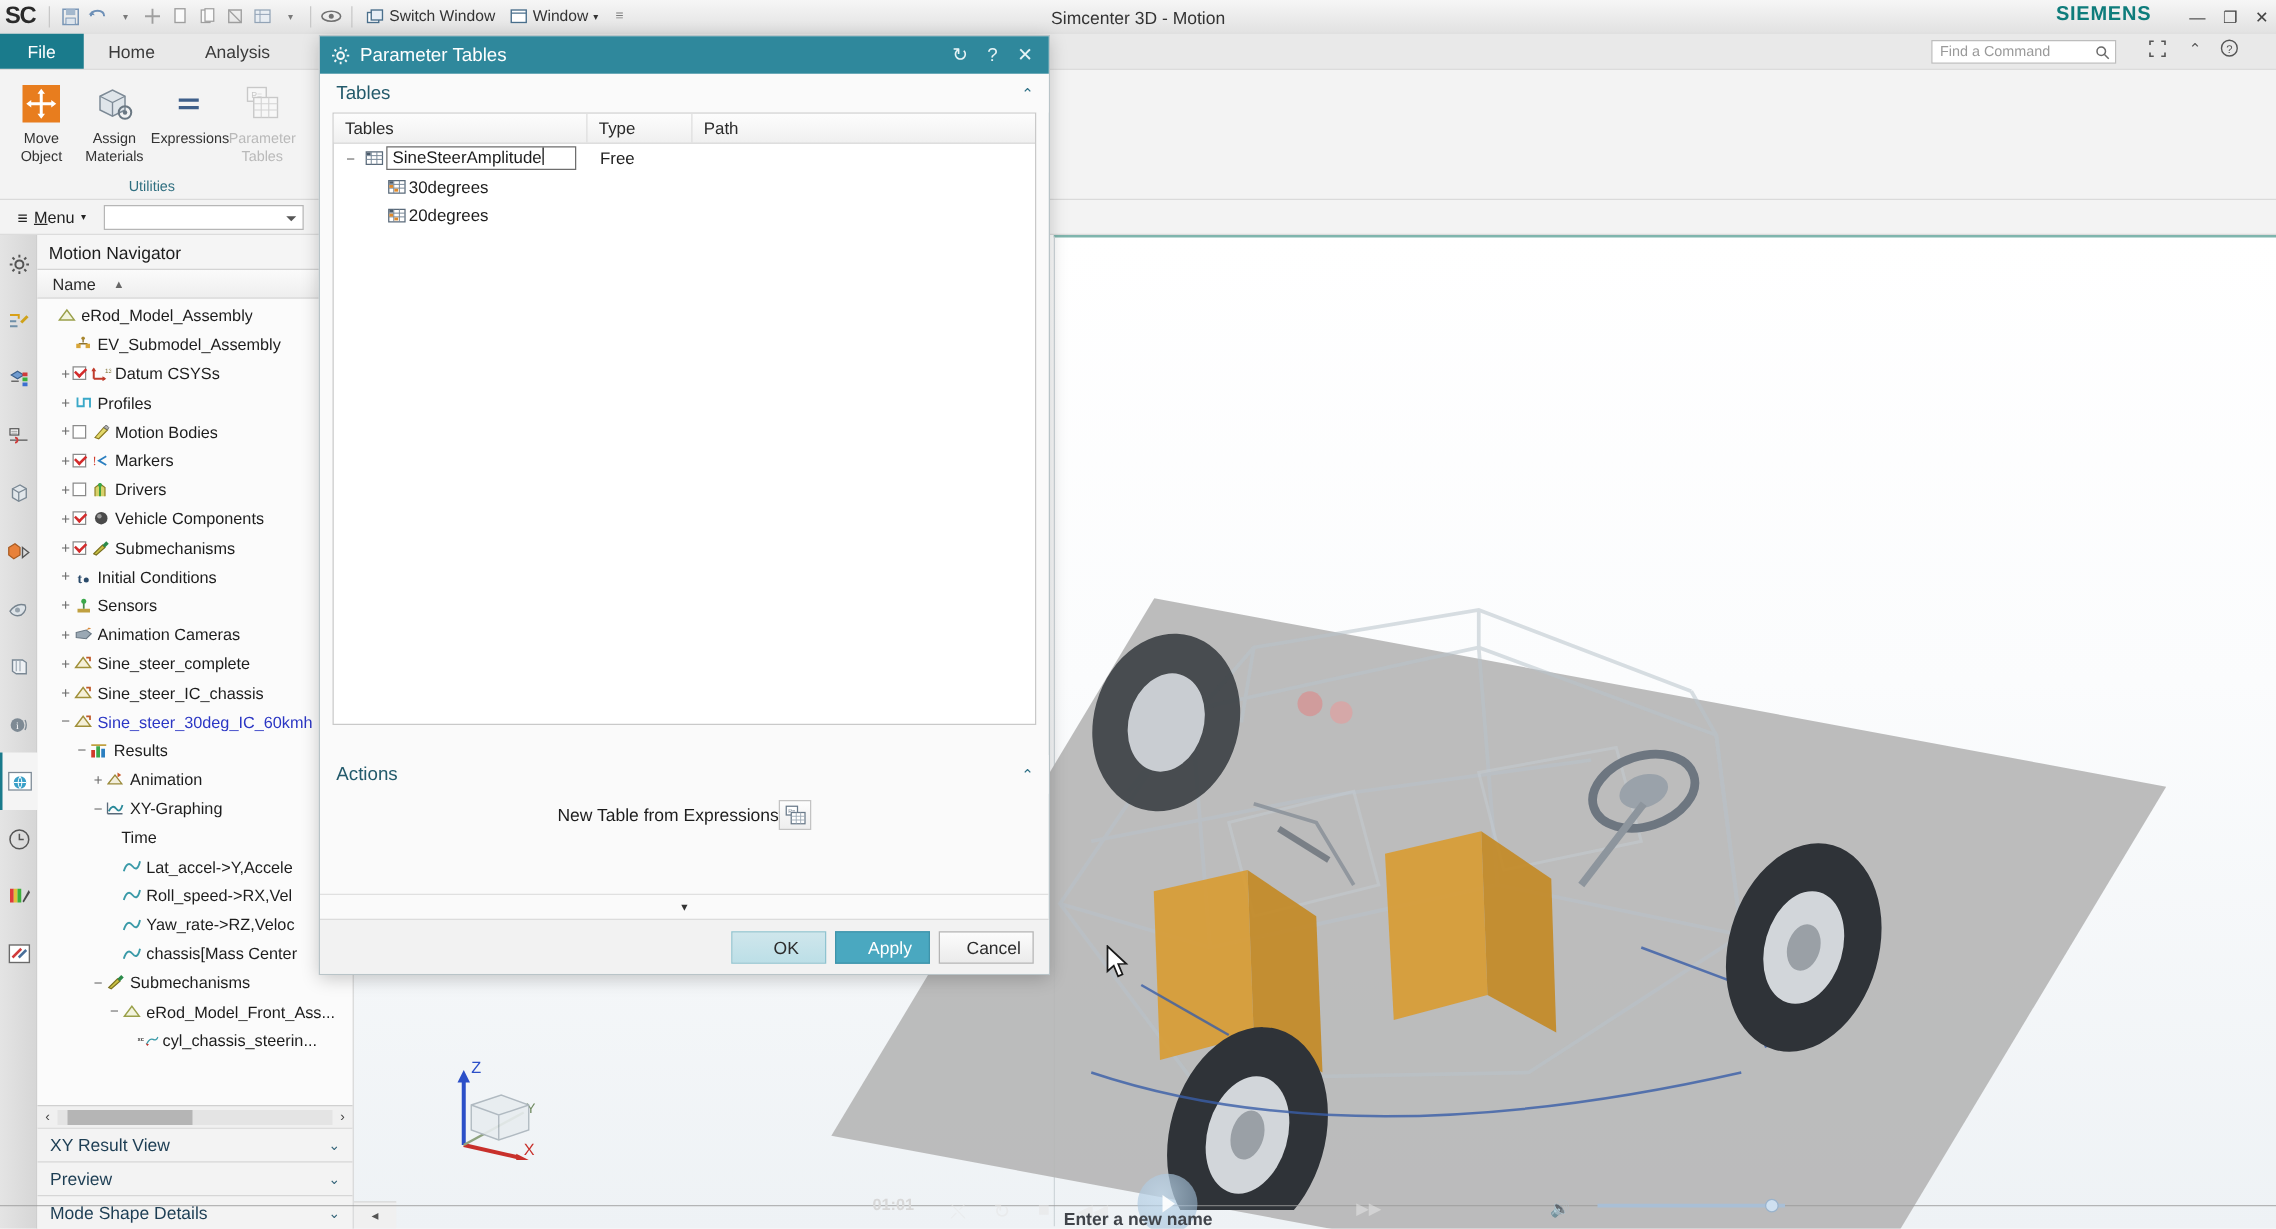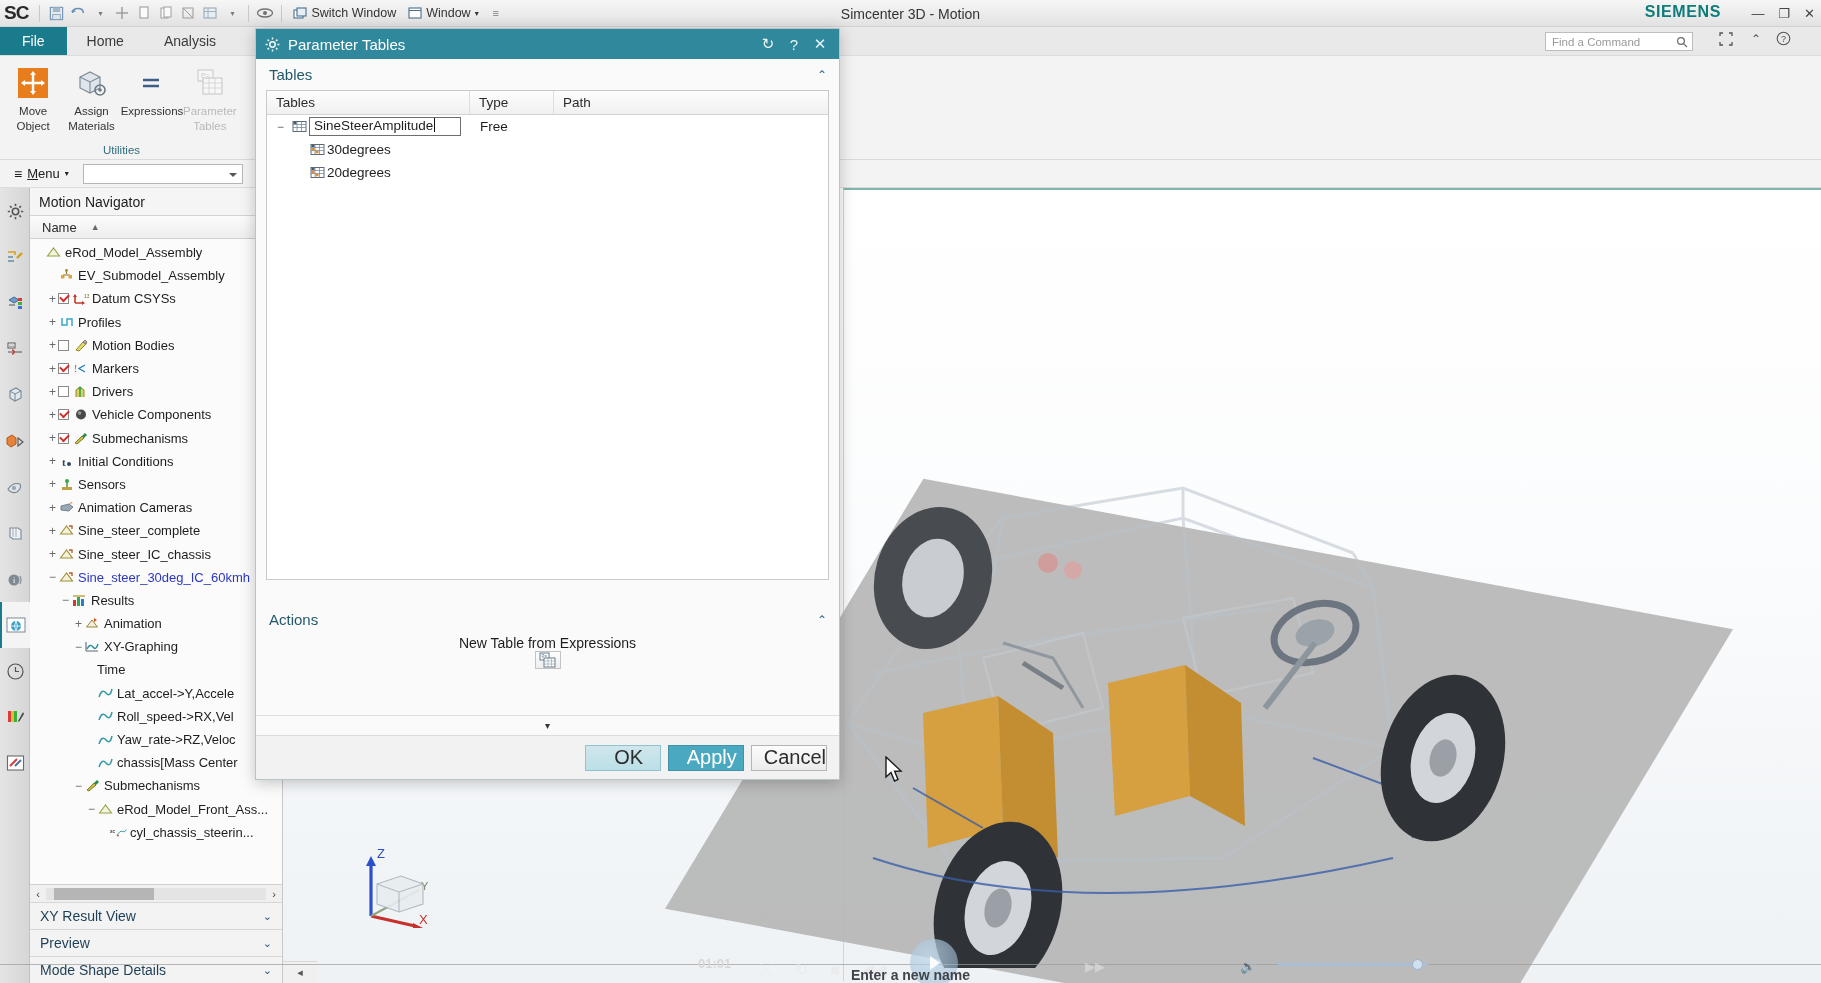--- a/index.html
+++ b/index.html
@@ -207,36 +207,36 @@
   .rowedit {
     width: 152px; height: 19px; border: 1px solid #6e6e6e; background: #fff;
     display: flex; padding-left: 4px; font-size: 13.5px; position: relative;
   }
   .caret { width: 1px; height: 14px; background: #111; margin-left: 1px; }
   .typecell { margin-left: 19px; font-size: 13.5px; }
 
   .actions-list { padding: 0 10px; }
   .act-row {
     height: 33px; display: flex; align-items: center; justify-content: center;
-    font-size: 14px; color: #1d1d1d; padding: 0 4px 0 4px; flex-direction: column;
+    font-size: 14px; color: #1d1d1d; padding: 0 4px 0 4px;
   }
   .act-btn {
     width: 26px; height: 24px; border: 1px solid #c3c3c3; background: linear-gradient(180deg,#fdfdfd,#eee);
     display: flex; align-items: center; justify-content: center;
   }
   .dlg-collapse {
     height: 20px; border-top: 1px solid #e0e0e0; display: flex; align-items: center; justify-content: center;
     color: #333; font-size: 10px; flex: 0 0 20px;
   }
   .dlg-footer {
     height: 44px; background: #f2f2f2; border-top: 1px solid #dcdcdc;
     display: flex; align-items: center; justify-content: flex-end; gap: 7px; padding-right: 12px; flex: 0 0 44px;
     position: relative;
   }
-  .btn { height: 26px; min-width: 76px; font-size: 20px; display: flex; align-items: center; justify-content: center; padding-left: 12px; }
+  .btn { height: 26px; min-width: 76px; font-size: 14px; display: flex; align-items: center; justify-content: center; padding-left: 12px; }
   .btn.ok { background: linear-gradient(180deg,#cfe6ec,#bcdfe7); border: 1px solid #8fc3d0; color: #2c2c2c; }
   .btn.apply { background: #4aa8c0; border: 1px solid #3f93a9; color: #fff; }
   .btn.cancel { background: linear-gradient(180deg,#fcfcfc,#ebebeb); border: 1px solid #b5b5b5; color: #2c2c2c; }
   .cursor { position: absolute; left: 628px; top: 20px; pointer-events: none; }
 
   
   .player {
     position: absolute; left: 0; bottom: 0; width: 1821px; height: 44px;
     display: flex; align-items: center; pointer-events: none;
   }

